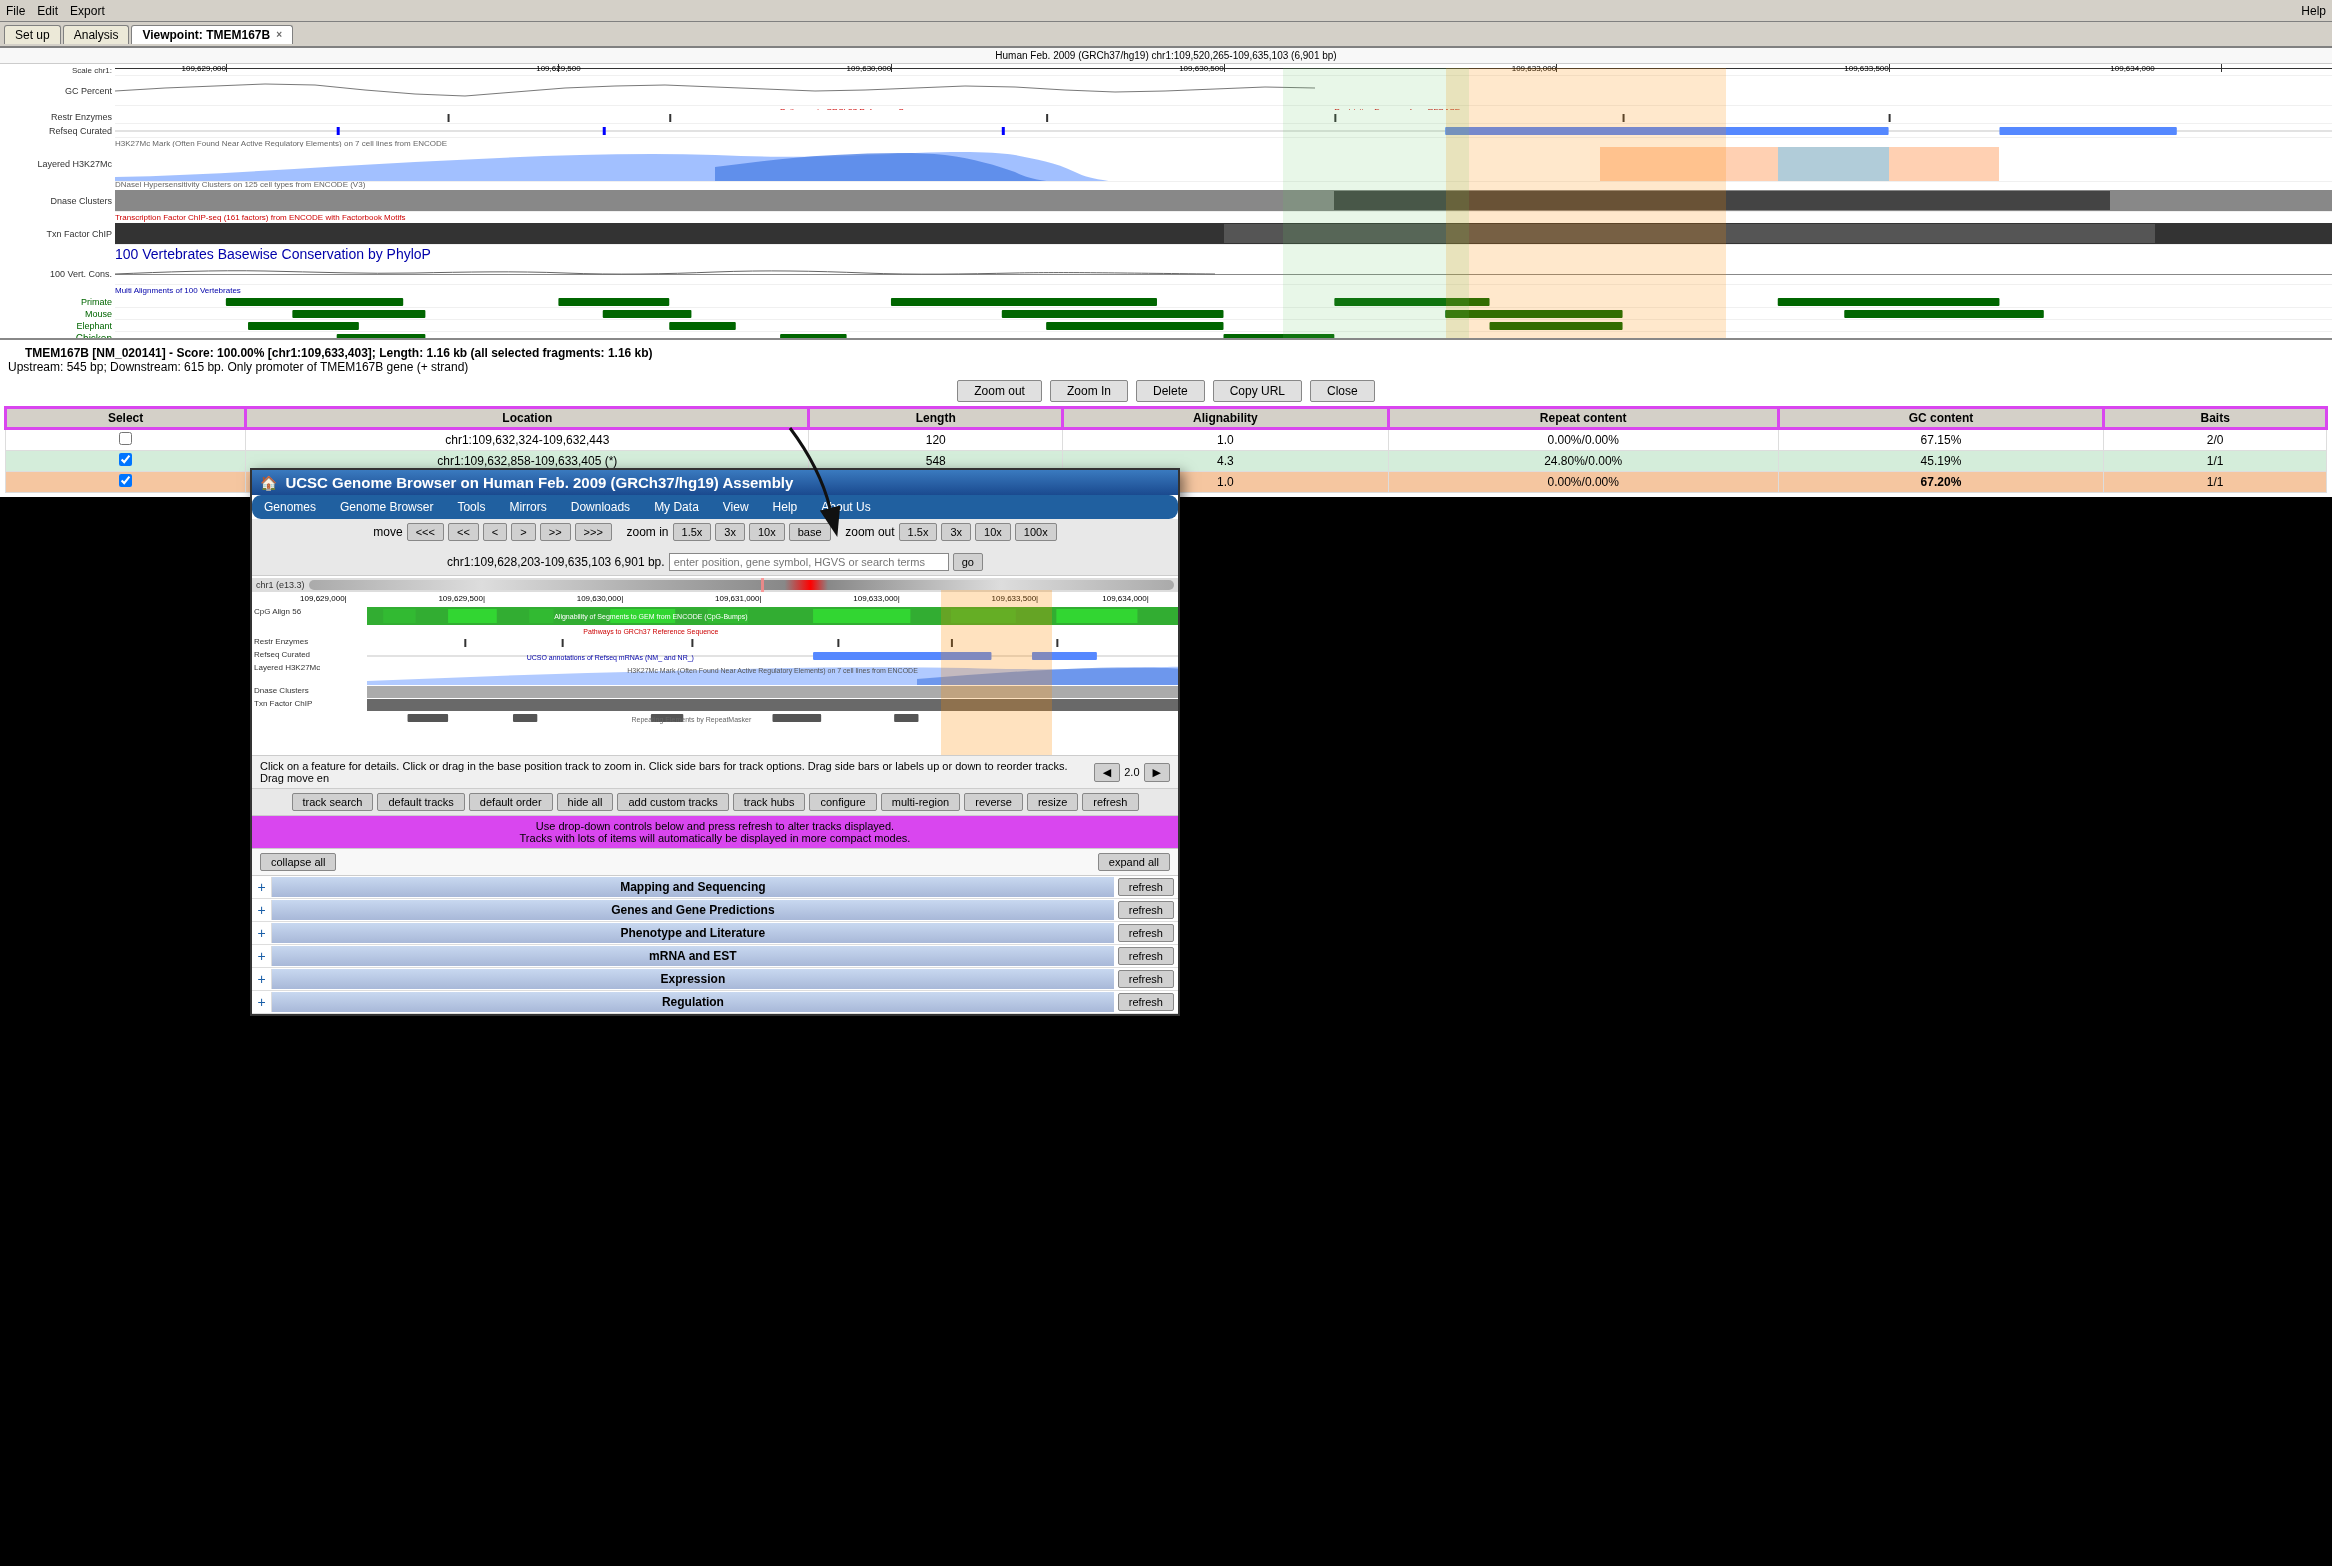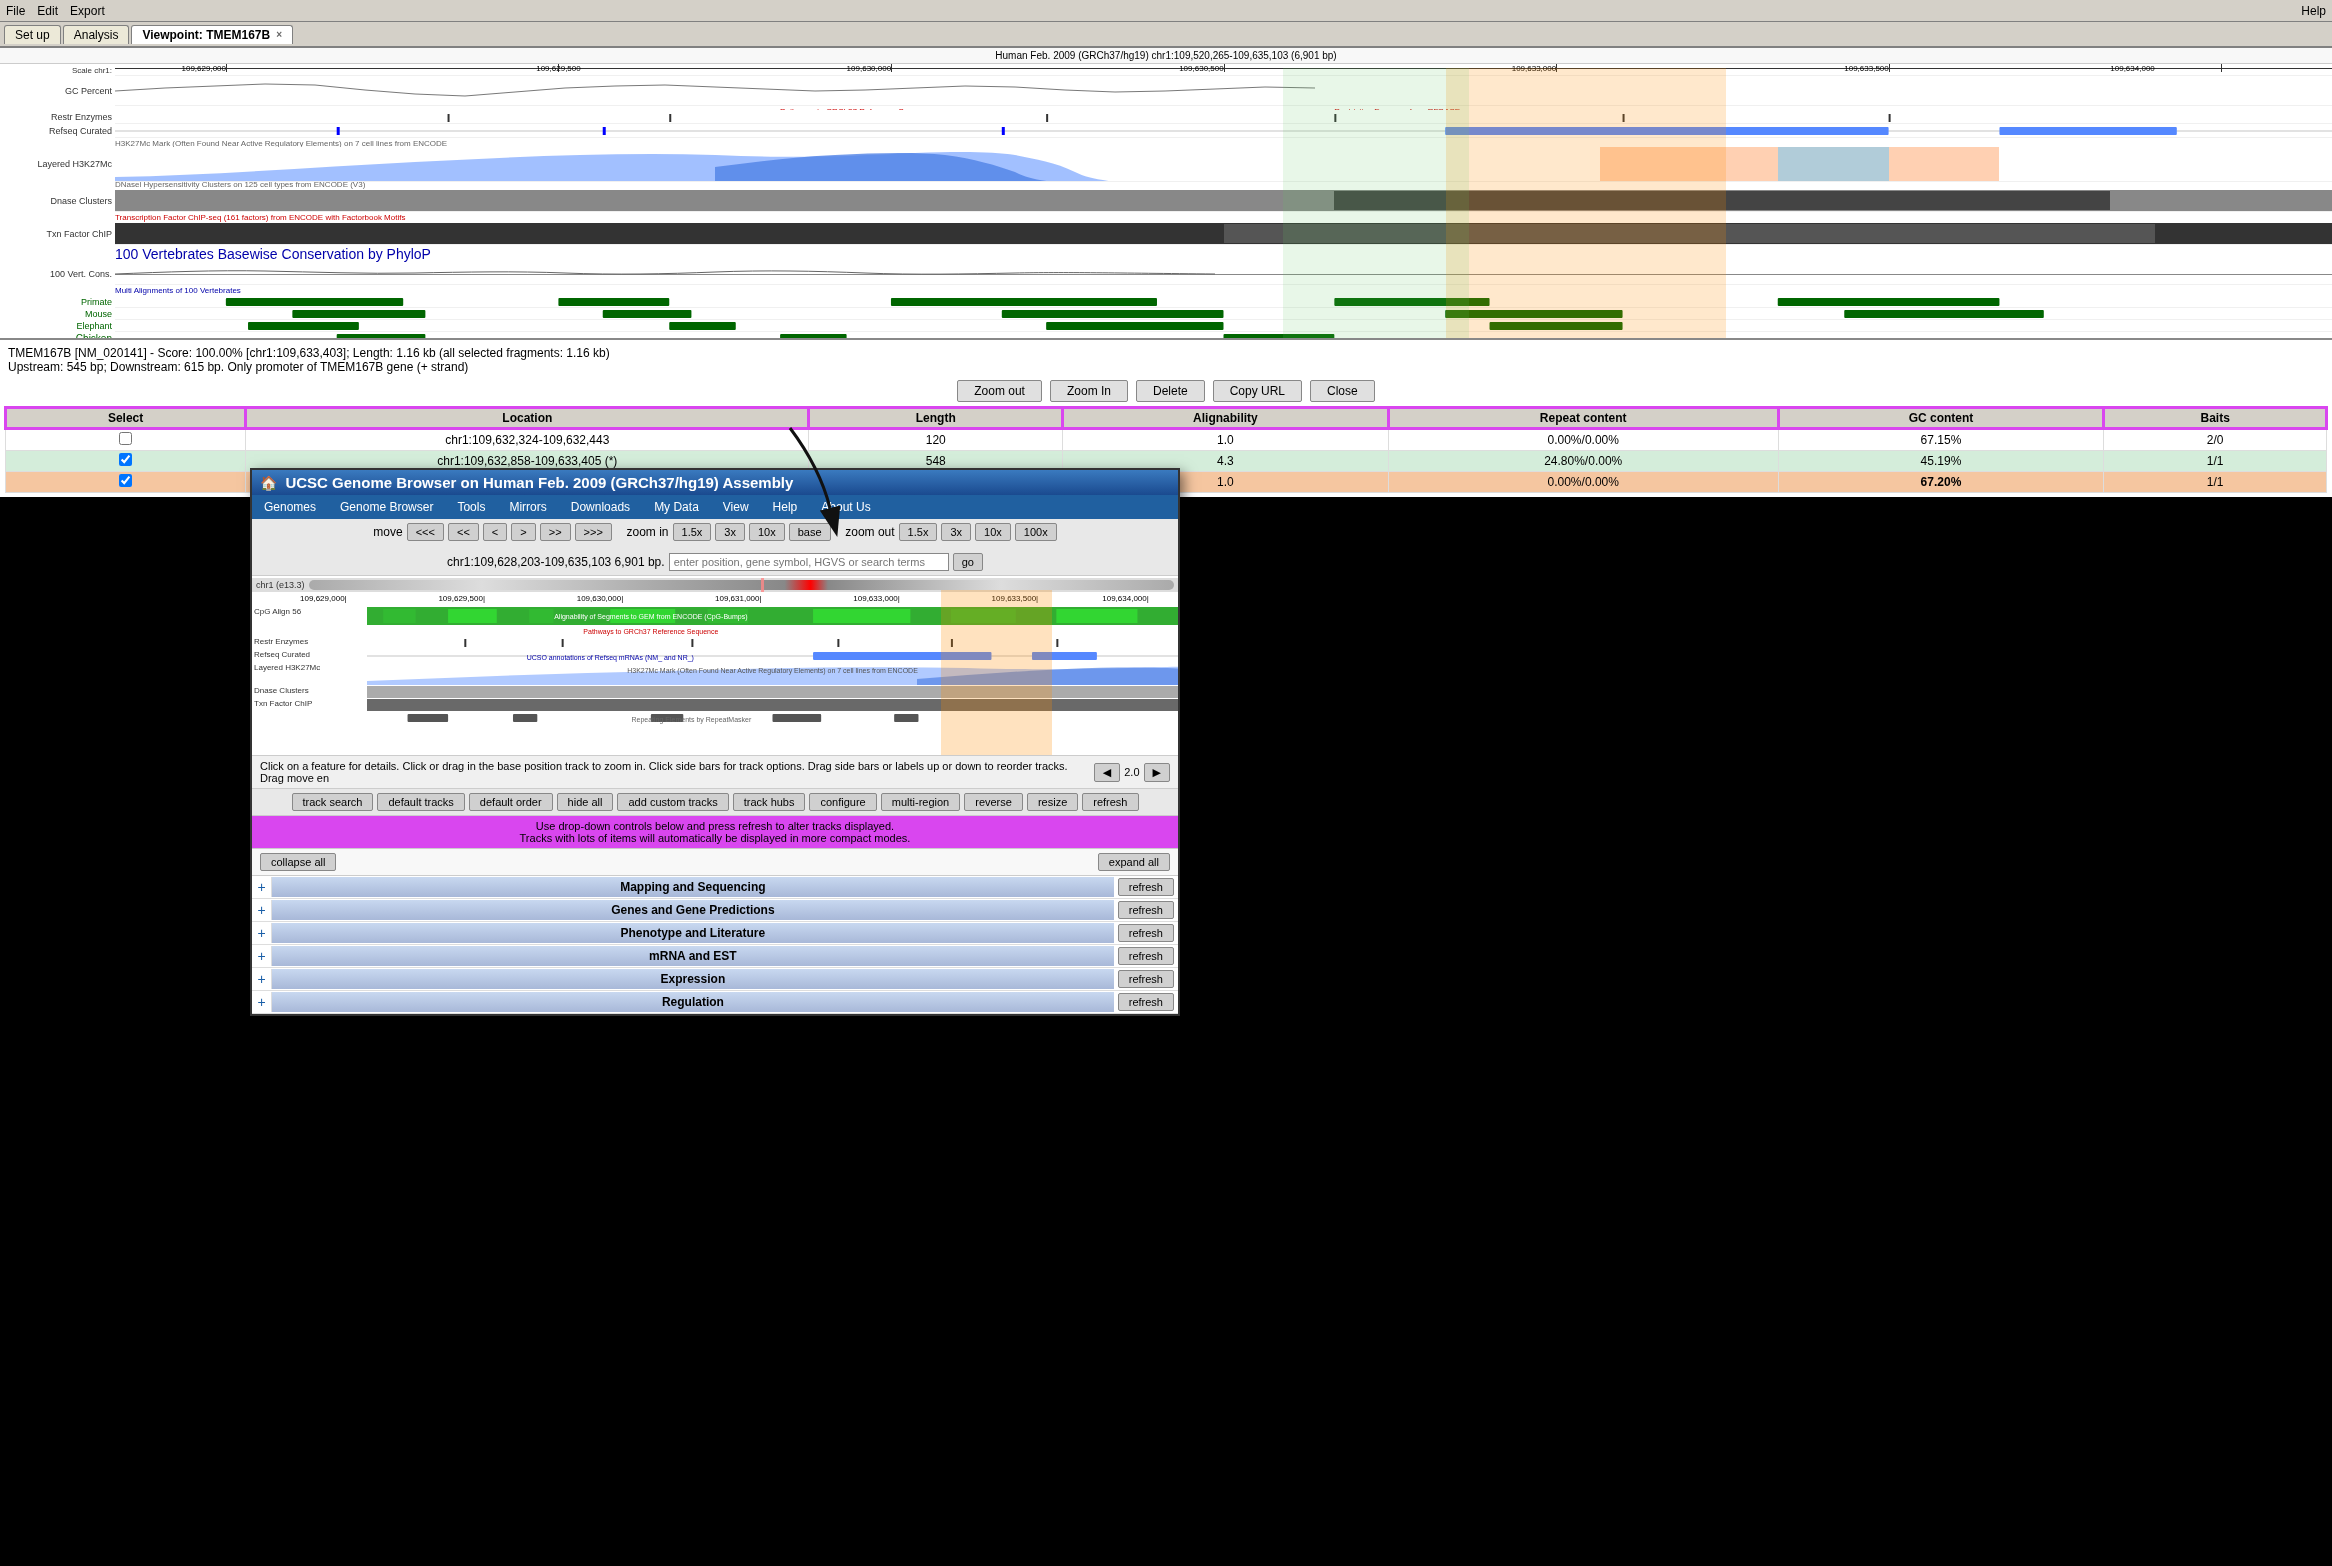--- a/index.html
+++ b/index.html
@@ -44,21 +44,21 @@
       overflow: hidden;
     }
 
     
     #fragment-table-area {
       background: #fff;
       border-top: 1px solid #ccc;
       padding: 4px;
     }
     #fragment-info { font-size: 12px; padding: 2px 4px; }
-    #fragment-info .bold { font-weight: normal; }
+    #fragment-info .bold { font-weight: bold; margin-left: 17px; }
     #fragment-buttons {
       display: flex; gap: 8px; padding: 4px 0;
       justify-content: center;
     }
     .frag-btn {
       padding: 3px 16px; background: #e0e0e0;
       border: 1px solid #888; cursor: pointer;
       font-size: 12px; border-radius: 2px;
     }
 
@@ -92,21 +92,21 @@
       color: #fff;
       padding: 4px 8px;
       font-size: 13px;
       display: flex; align-items: center;
     }
     #ucsc-title-bar .home-icon { margin-right: 8px; font-size: 14px; }
 
     
     #ucsc-nav {
       background: #2060a0;
-      display: flex; padding: 2px 0;
+      display: flex; padding: 2px 0; border-radius: 9px;
     }
     .ucsc-nav-item {
       color: #fff; padding: 3px 12px;
       font-size: 12px; cursor: pointer;
     }
 
     
     #ucsc-controls {
       background: #e8e8e8;
       padding: 4px 8px;

